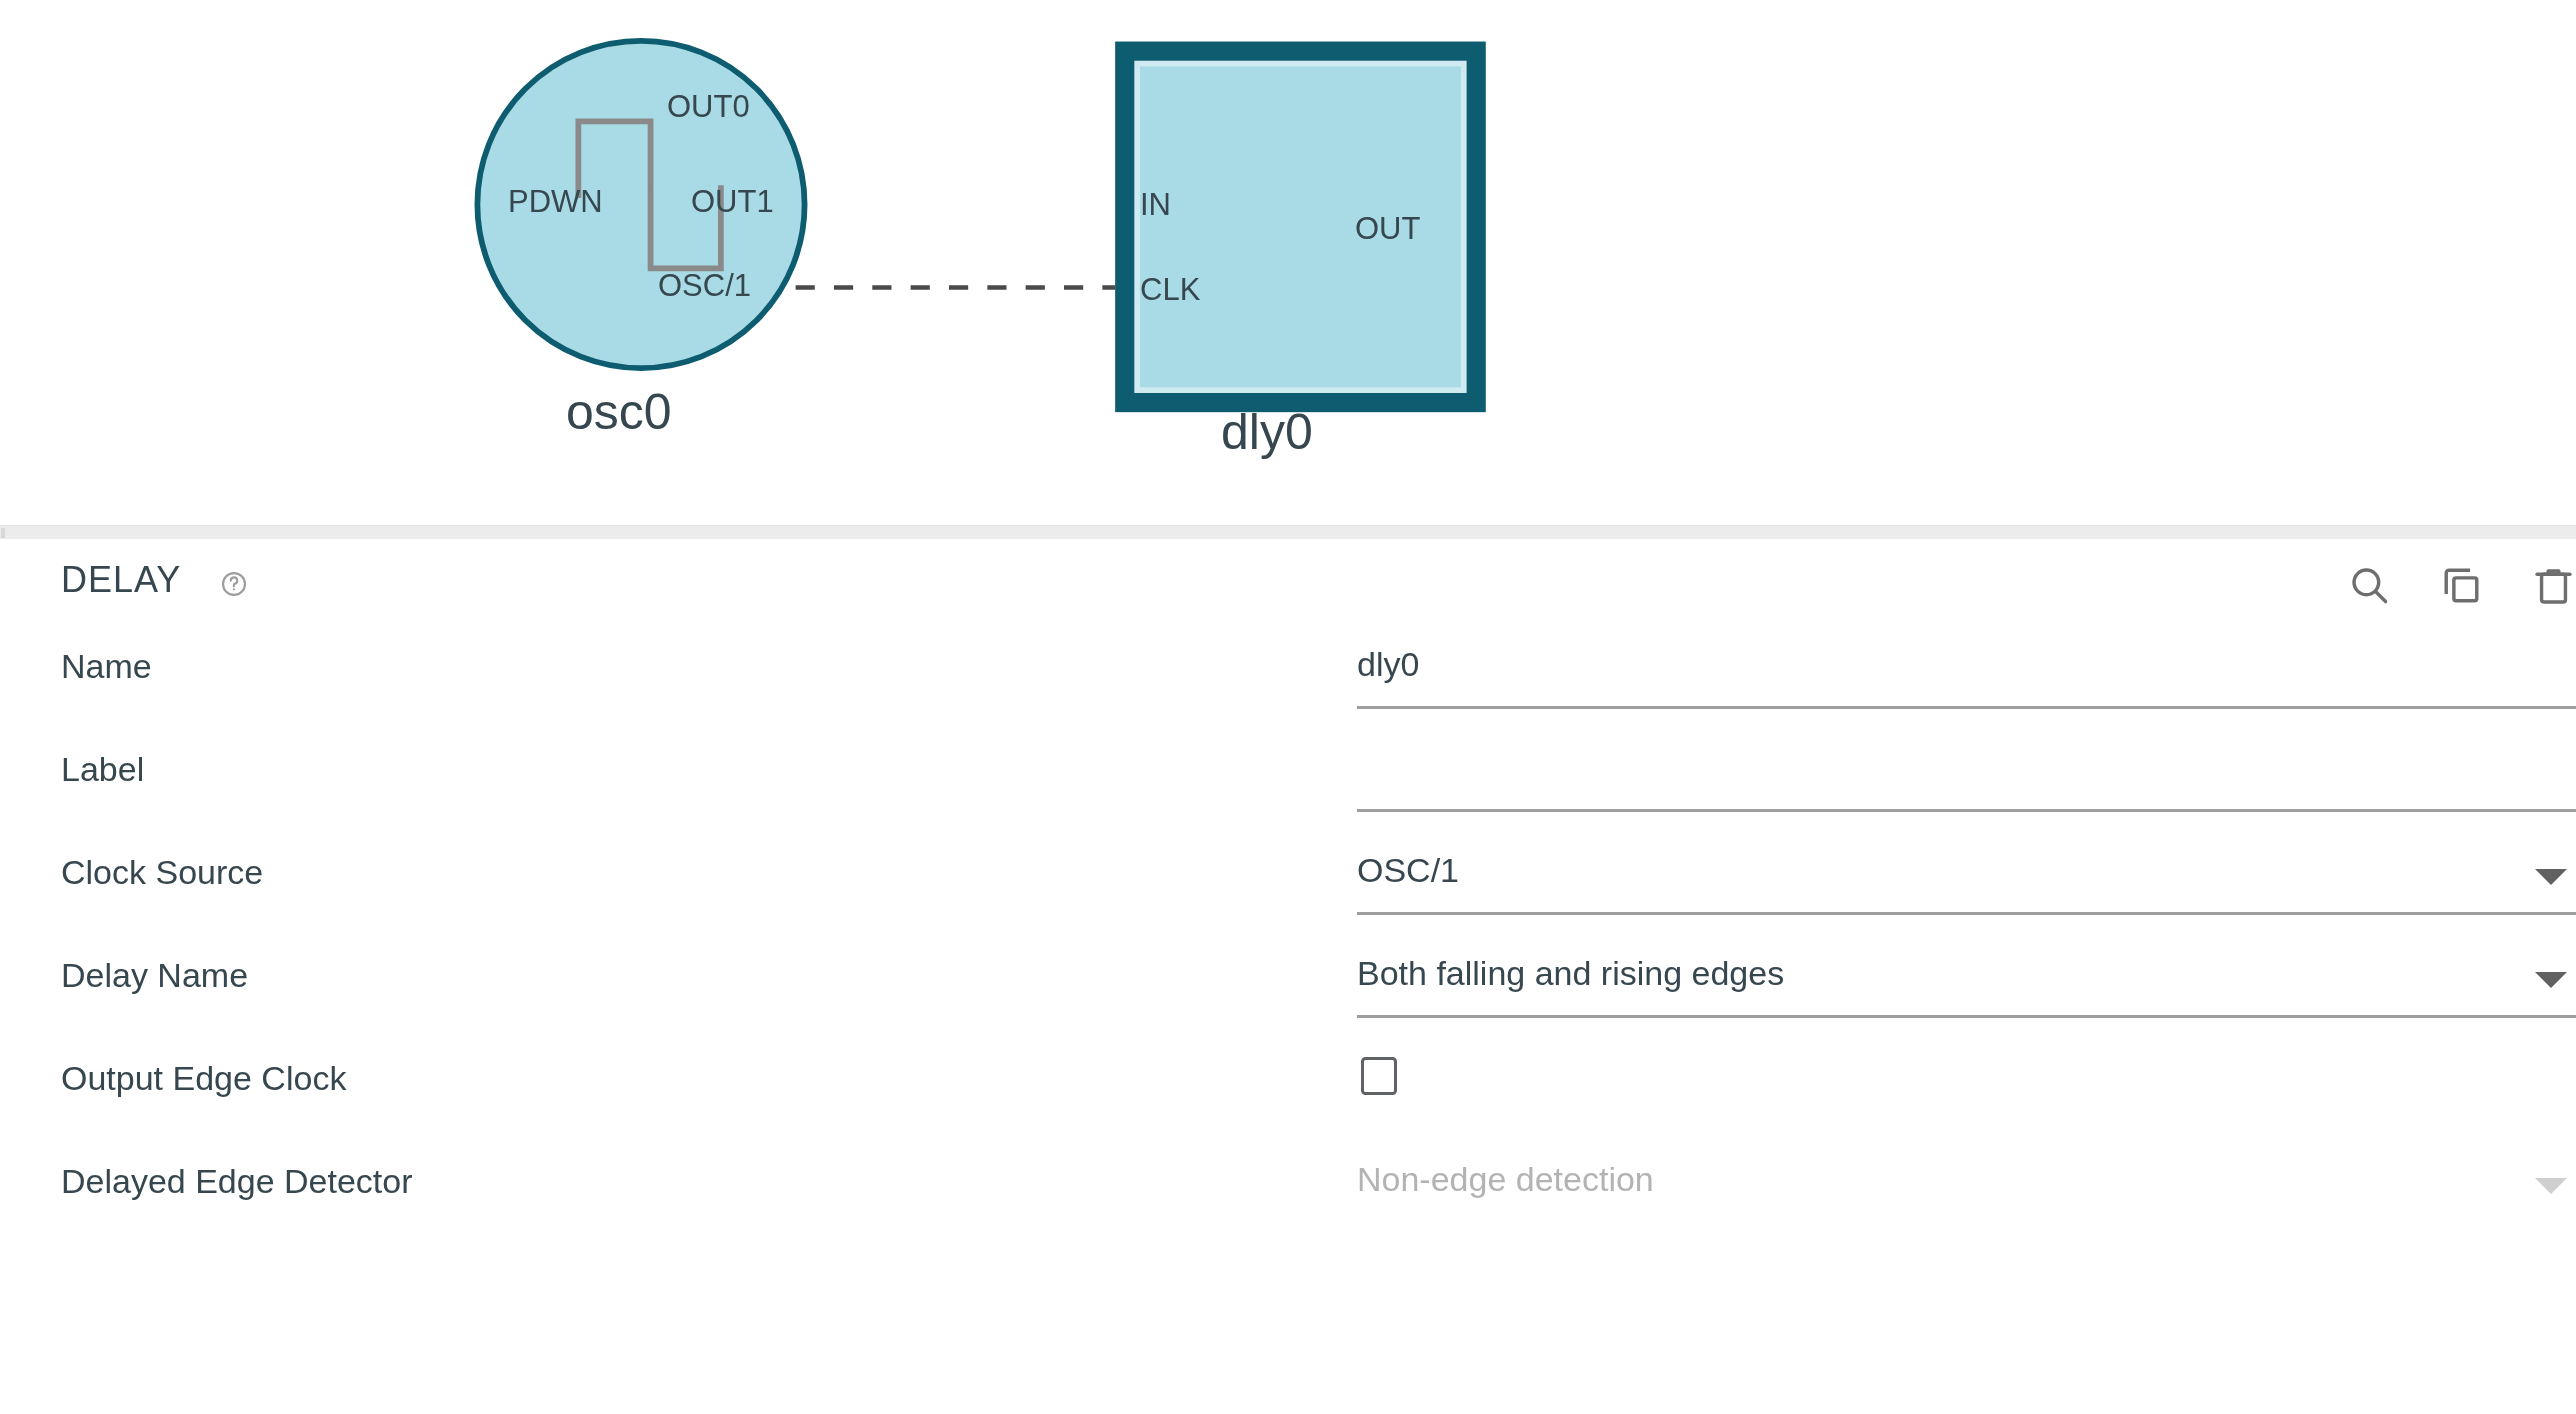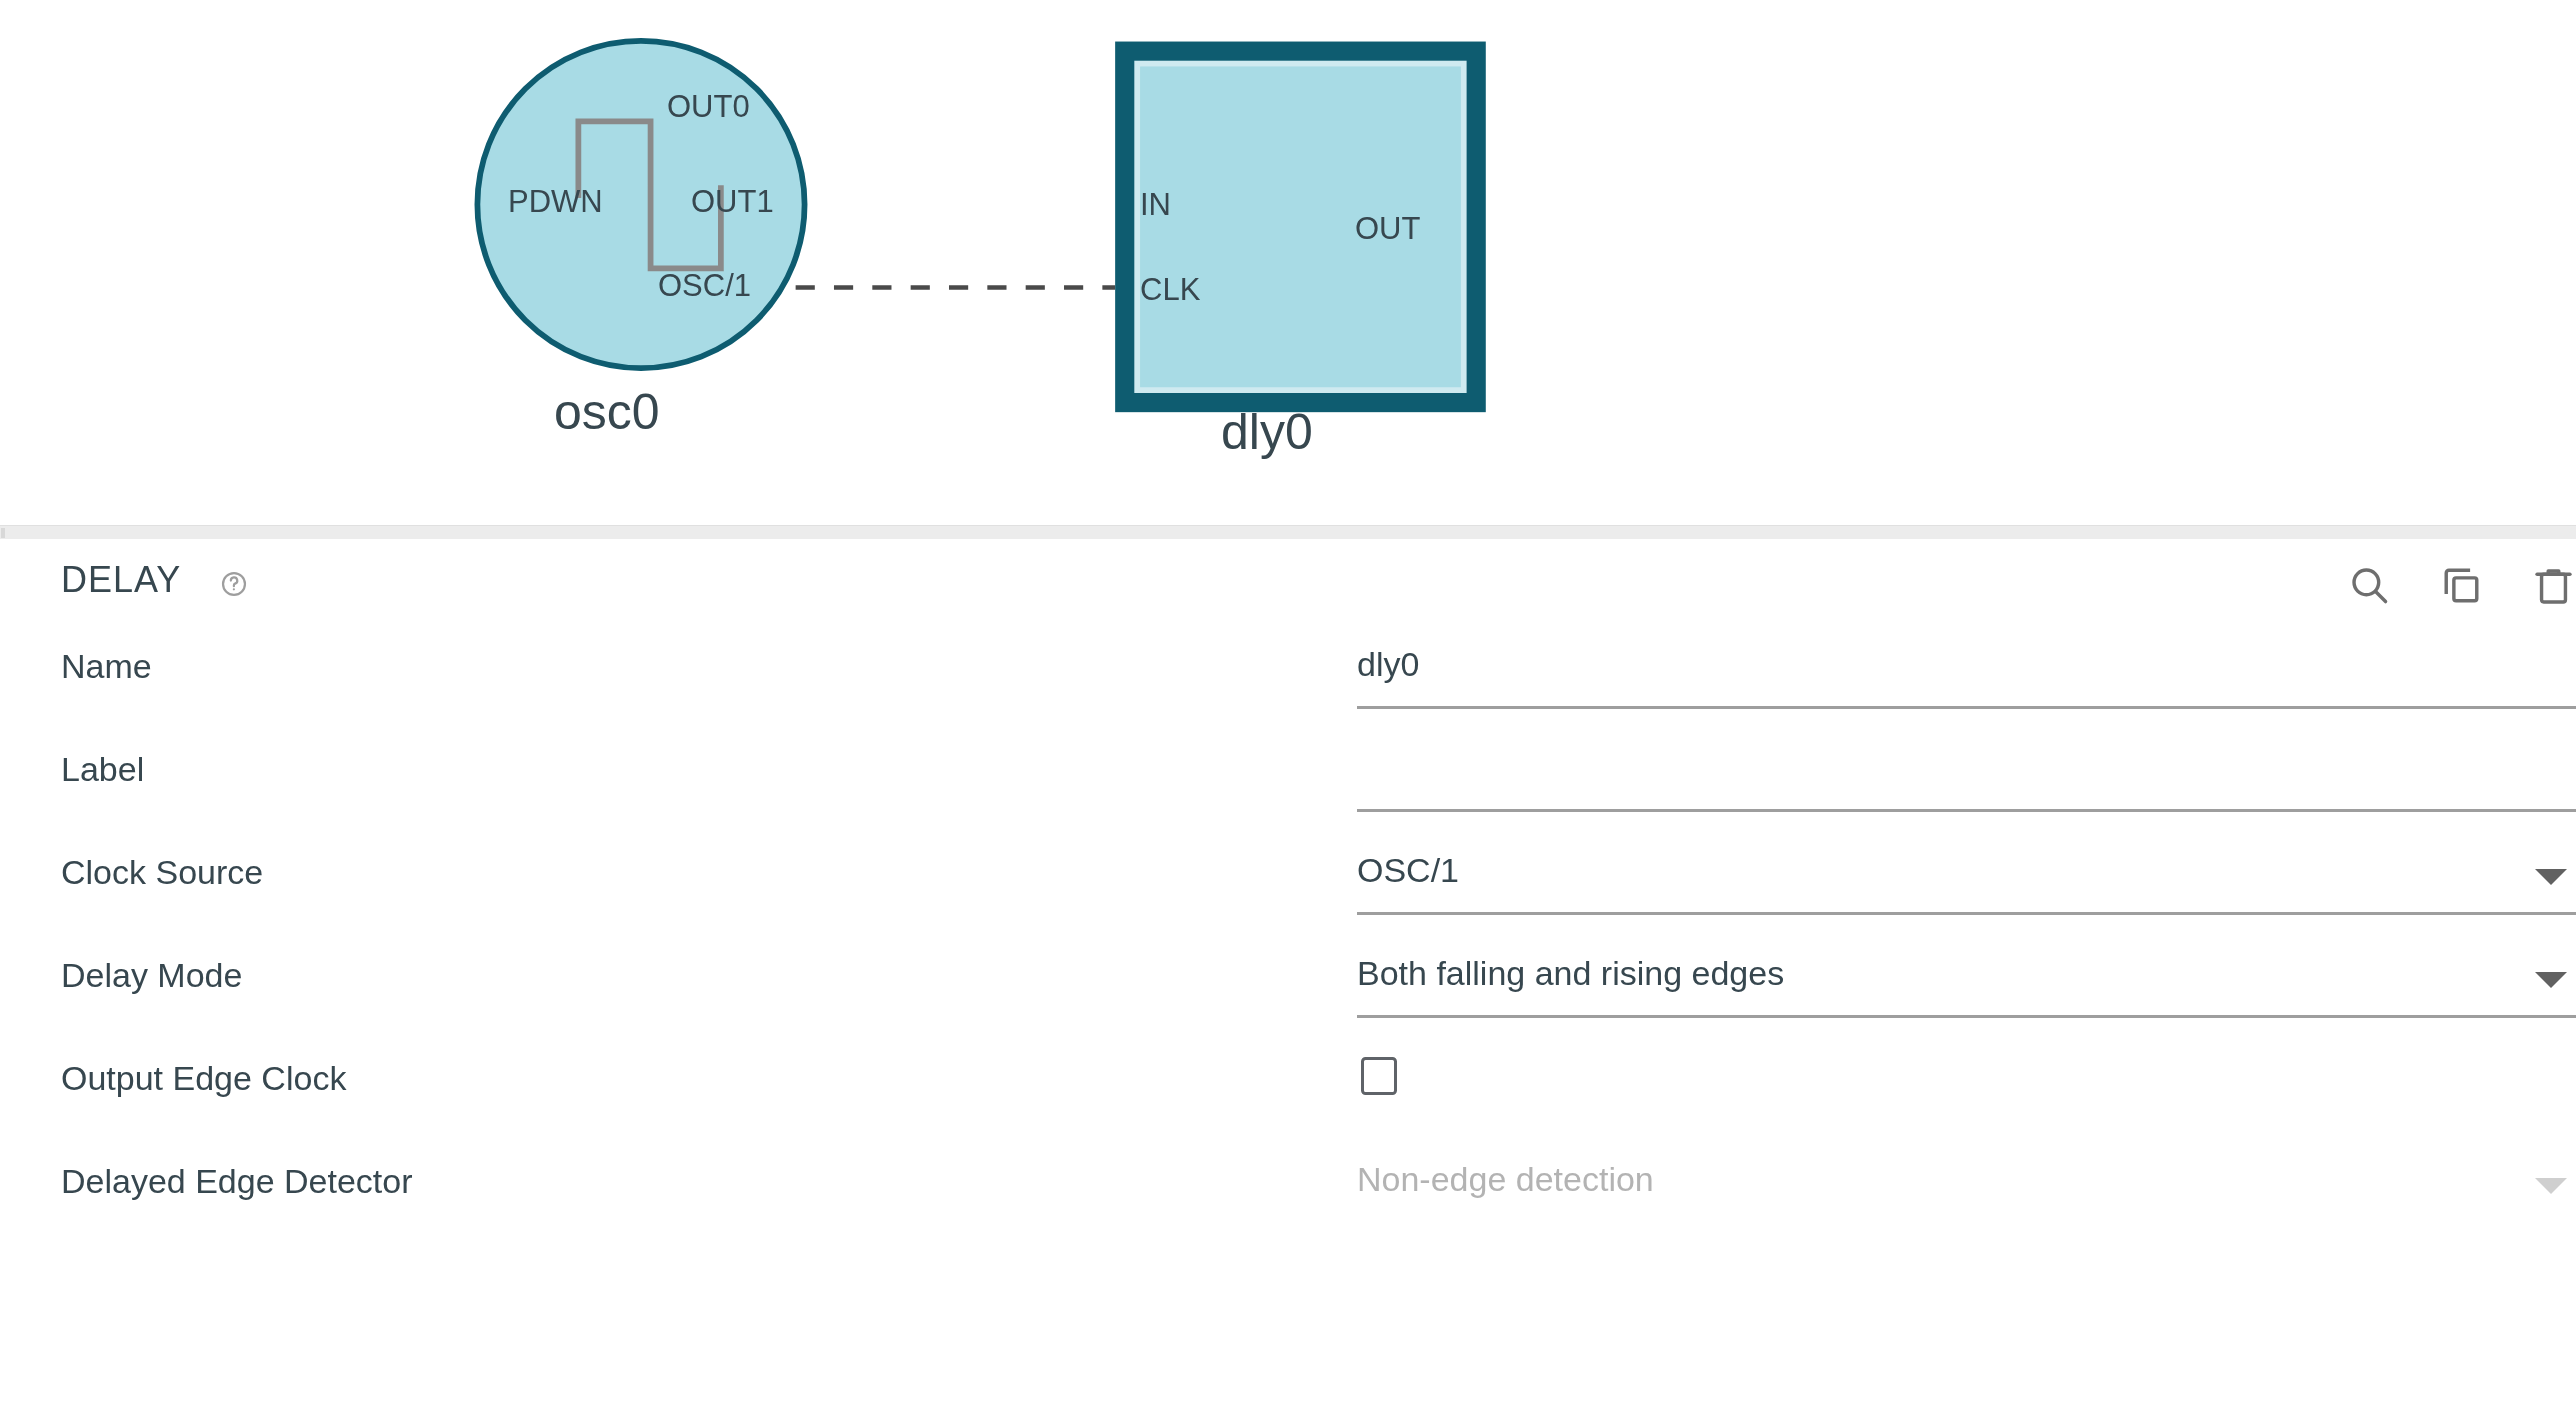--- a/index.html
+++ b/index.html
@@ -181,21 +181,21 @@
 
   <div style="position:absolute;left:508px;top:184px;font-size:31px;color:#37474f;">PDWN</div>
   <div style="position:absolute;left:667px;top:89px;font-size:31px;color:#37474f;">OUT0</div>
   <div style="position:absolute;left:691px;top:184px;font-size:31px;color:#37474f;">OUT1</div>
   <div style="position:absolute;left:658px;top:268px;font-size:31px;color:#37474f;">OSC/1</div>
 
   <div style="position:absolute;left:1140px;top:153px;font-size:31px;color:#37474f;margin-top:34px;">IN</div>
   <div style="position:absolute;left:1140px;top:272px;font-size:31px;color:#37474f;">CLK</div>
   <div style="position:absolute;left:1355px;top:211px;font-size:31px;color:#37474f;">OUT</div>
 
-  <div style="position:absolute;left:554px;top:383px;font-size:50px;color:#37474f;">osc0</div>
+  <div style="position:absolute;left:566px;top:383px;font-size:50px;color:#37474f;">osc0</div>
   <div style="position:absolute;left:1221px;top:403px;font-size:50px;color:#37474f;">dly0</div>
 </div>
 
 <div id="divider"></div>
 <div id="divider-handle"></div>
 
 <div id="panel">
 
   <div id="panel-header">
     <div id="panel-title">DELAY</div>
@@ -253,21 +253,21 @@
       <div class="row-label">Clock Source</div>
       <div class="row-field">
         <div class="field-value">OSC/1</div>
         <div class="caret"></div>
         <div class="field-underline"></div>
       </div>
     </div>
 
 
     <div class="row">
-      <div class="row-label">Delay Mode</div>
+      <div class="row-label">Delay Name</div>
       <div class="row-field">
         <div class="field-value">Both falling and rising edges</div>
         <div class="caret"></div>
         <div class="field-underline"></div>
       </div>
     </div>
 
     <div class="row">
       <div class="row-label">Output Edge Clock</div>
       <div class="row-field">

